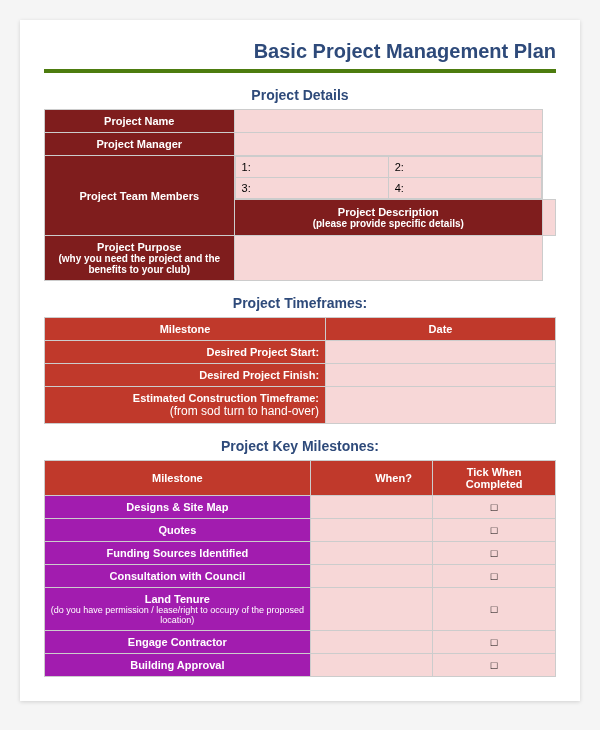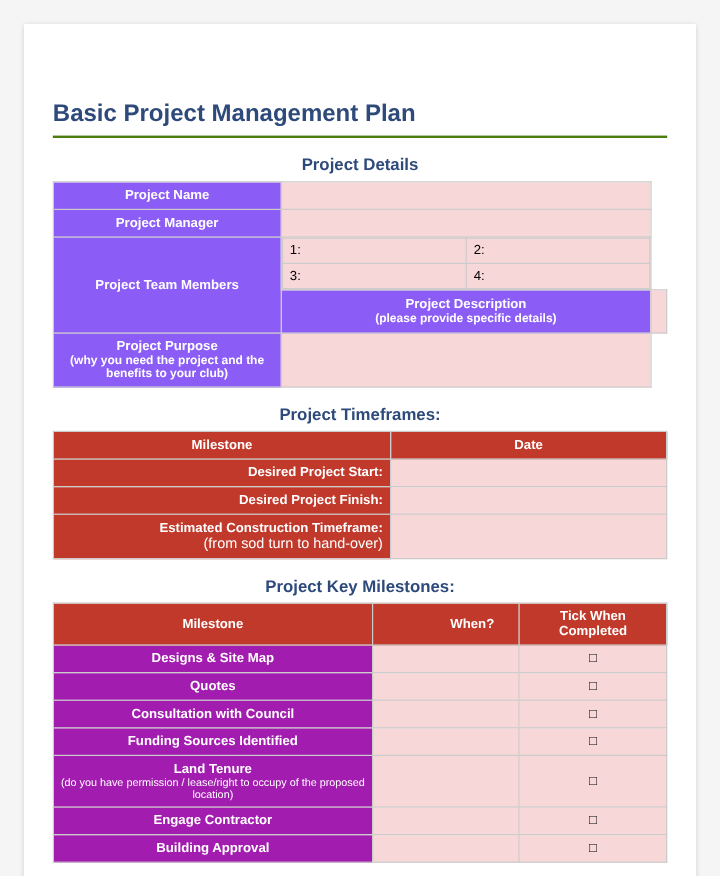--- a/index.html
+++ b/index.html
@@ -12,49 +12,48 @@
       padding: 20px;
       min-height: 730px;
     }
     .page {
       background: #fff;
       width: 560px;
       padding: 20px 24px 24px;
       box-shadow: 0 1px 4px rgba(0,0,0,0.15);
     }
     .main-title {
-      text-align: left;
+      text-align: right;
       font-size: 20px;
       font-weight: bold;
       color: #2e4a7a;
       padding-bottom: 6px;
-      border-bottom: 2px solid #4d7c0f;
+      border-bottom: 4px solid #4d7c0f;
       margin-bottom: 14px;
-      margin-top: 44px;
     }
     .section-title {
       font-size: 14px;
       font-weight: bold;
       color: #2e4a7a;
       margin-bottom: 6px;
       text-align: center;
     }
     
     .details-table {
       width: 100%;
       border-collapse: collapse;
       margin-bottom: 14px;
     }
     .details-table td {
       border: 1px solid #ccc;
       font-size: 11px;
       vertical-align: middle;
     }
     .label-cell {
-      background: #8b5cf6;
+      background: #7f1d1d;
       color: #fff;
       font-weight: bold;
       text-align: center;
       width: 38%;
       padding: 5px 4px;
       font-size: 10.5px;
     }
     .label-cell .sub-label {
       font-weight: bold;
       font-size: 10px;
@@ -261,27 +260,27 @@
       <td class="milestone-tick">□</td>
     </tr>
 
     <tr>
       <td class="milestone-label">Quotes</td>
       <td class="milestone-when"></td>
       <td class="milestone-tick">□</td>
     </tr>
 
     <tr>
+      <td class="milestone-label">Funding Sources Identified</td>
+      <td class="milestone-when"></td>
+      <td class="milestone-tick">□</td>
+    </tr>
+
+    <tr>
       <td class="milestone-label">Consultation with Council</td>
-      <td class="milestone-when"></td>
-      <td class="milestone-tick">□</td>
-    </tr>
-
-    <tr>
-      <td class="milestone-label">Funding Sources Identified</td>
       <td class="milestone-when"></td>
       <td class="milestone-tick">□</td>
     </tr>
 
     <tr>
       <td class="milestone-label">
         <span>Land Tenure</span>
         <span class="sub-label">(do you have permission / lease/right to occupy of the proposed location)</span>
       </td>
       <td class="milestone-when"></td>

